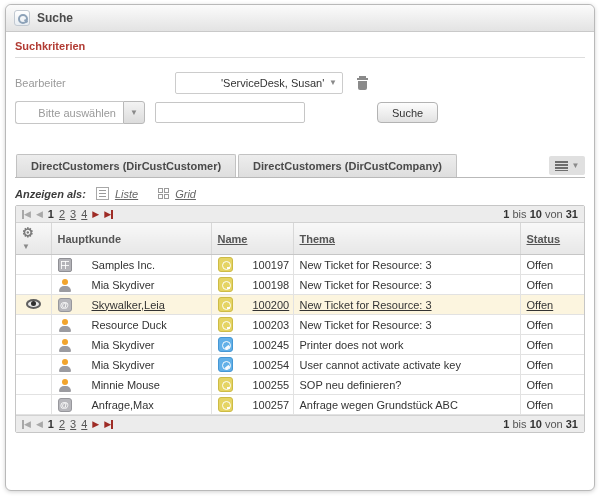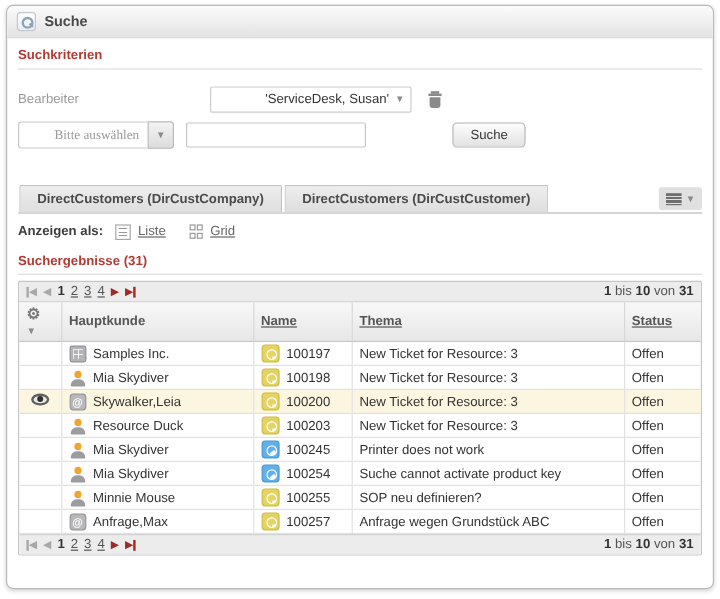--- a/index.html
+++ b/index.html
@@ -19,33 +19,33 @@
   .form-row1 { display:flex; align-items:center; margin-top:14px; }
   .bearb-label { width:152px; color:#9a9a9a; margin-right:8px; }
   .combo { width:168px; height:22px; border:1px solid #ccc; border-radius:2px; background:#fff; display:flex; align-items:center; padding:0 5px; position:relative; }
   .combo .combo-text { flex:1; color:#333; white-space:nowrap; overflow:hidden;margin-left:40px; }
   .arrow-down { color:#8a8a8a; font-size:8px; line-height:1; }
   .trash-icon { width:11px; height:14px; position:relative; margin-left:14px; display:inline-block; }
   .trash-icon::before { content:''; position:absolute; top:0; left:2px; width:7px; height:2px; background:#8a8a8a; box-shadow:-2px 2px 0 0 #8a8a8a, 2px 2px 0 0 #8a8a8a, 0 2px 0 0 #8a8a8a; }
   .trash-icon::after { content:''; position:absolute; top:5px; left:1px; width:9px; height:9px; background:#8a8a8a; border-radius:0 0 2px 2px; }
   .form-row2 { display:flex; align-items:center; margin-top:7px; }
   .select-btn { display:flex; height:23px; }
-  .select-btn .sel-text { width:108px; border:1px solid #c6c6c6; border-right:none; border-radius:3px 0 0 3px; background:#fff; color:#9a9a9a; display:flex; align-items:center; justify-content:flex-end; padding:0 7px;font-family:Liberation Serif, serif; }
+  .select-btn .sel-text { width:108px; border:1px solid #c6c6c6; border-right:none; border-radius:3px 0 0 3px; background:#fff; color:#9a9a9a; display:flex; align-items:center; justify-content:flex-end; padding:0 7px; }
   .select-btn .sel-arrow { width:22px; border:1px solid #b9b9b9; border-radius:0 3px 3px 0; background:linear-gradient(#f3f3f3,#dcdcdc); display:flex; align-items:center; justify-content:center; }
   .keyword-input { width:150px; height:21px; margin-left:10px; border:1px solid #c6c6c6; border-radius:2px; padding:0 4px; font-family:"Liberation Sans",sans-serif; font-size:11px; }
   .suche-btn { margin-left:72px; height:21px; padding:0 14px; border:1px solid #b3b3b3; border-radius:4px; background:linear-gradient(#fdfdfd,#e2e2e2); font-family:"Liberation Sans",sans-serif; font-size:11px; color:#333; cursor:pointer; }
   
   .tabs-row { display:flex; align-items:flex-end; margin-top:30px; border-bottom:1px solid #b9b9b9; padding:0 0 0 1px; }
   .tab { padding:5px 14px; border:1px solid #c2c2c2; border-bottom:none; background:linear-gradient(#ededed,#dedede); font-weight:bold; color:#4a4a4a; margin-right:2px; border-radius:2px 2px 0 0; white-space:nowrap; }
   .tab.active { background:#fff; position:relative; top:1px; padding:6px 30px; margin-top:-2px; border-color:#b9b9b9; }
   .tabs-spacer { flex:1; }
   .tab-menu-btn { width:36px; height:19px; background:#e0e0e0; border-radius:2px; display:flex; align-items:center; justify-content:center; gap:4px; margin-bottom:2px; }
   .hamburger-icon { width:13px; height:10px; background:repeating-linear-gradient(to bottom,#6e6e6e 0 2px,transparent 2px 3px); }
   
-  .view-row { display:flex; margin-top:9px; gap:6px; }
+  .view-row { display:flex; align-items:center; margin-top:9px; gap:6px;font-style:italic; }
   .view-label { font-weight:bold; color:#3c3c3c; margin-right:4px; }
   .liste-icon { width:13px; height:13px; border:1px solid #a8a8a8; background:#fff; position:relative; }
   .liste-icon::before { content:''; position:absolute; inset:2px; background:repeating-linear-gradient(to bottom,#9a9a9a 0 1px,transparent 1px 3px); }
   .view-link { color:#666; text-decoration:underline; margin-right:14px; }
   .grid-icon { display:inline-grid; grid-template-columns:5px 5px; gap:1px; }
   .grid-icon i { width:5px; height:5px; border:1px solid #9a9a9a; background:#fff; }
   .results-head { color:#b13b33; font-weight:bold; margin-top:12px; padding-bottom:4px; border-bottom:1px solid #ddd; }
   
   .table-wrap { margin-top:5px; border:1px solid #c6c6c6; border-radius:2px; overflow:hidden; }
   .pager { background:#ececec; display:flex; align-items:center; padding:2px 6px; height:17px; }
@@ -61,22 +61,22 @@
   .pg-range { margin-left:auto; color:#555; }
   .pg-range b { color:#333; }
   table { width:100%; border-collapse:collapse; table-layout:fixed; }
   col.c0{width:35px;} col.c1{width:160px;} col.c2{width:82px;} col.c3{width:227px;} col.c4{width:auto;}
   th { background:linear-gradient(#f8f8f8,#e7e7e7); border-bottom:1px solid #c6c6c6; border-right:1px solid #d8d8d8;
        text-align:left; font-weight:bold; color:#555; padding:3px 6px; height:19px; }
   th:last-child { border-right:none; }
   th .th-link { text-decoration:underline; }
   td { border-bottom:1px solid #e2e2e2; border-right:1px solid #e2e2e2; padding:2px 6px; height:20px; white-space:nowrap; overflow:hidden; }
   td:last-child { border-right:none; }
-  tr.highlight td { background:#fcf5df; }
-  .cell-flex { display:flex; align-items:center; gap:6px; }
+  tr.highlight td { background:#fcf5df;text-decoration:underline; }
+  .cell-flex { display:flex; align-items:center; gap:20px; }
   .gear-icon { color:#7a7a7a; font-size:13px; line-height:1; }
   .eye-icon { width:15px; height:10px; border-radius:50%; background:#5f5f5f; position:relative; display:inline-block; margin:0 auto; }
   .eye-icon::before { content:''; position:absolute; inset:2px; border-radius:50%; background:#e9e9e9; }
   .eye-icon::after { content:''; position:absolute; top:2px; left:5px; width:5px; height:5px; border-radius:50%; background:#2f2f2f; }
   .eye-cell { text-align:center; }
   
   .cicon { width:14px; height:14px; position:relative; display:inline-block; flex:0 0 auto; }
   .person-icon::before { content:''; position:absolute; top:1px; left:4px; width:6px; height:6px; border-radius:50%; background:#f2a42c; }
   .person-icon::after { content:''; position:absolute; bottom:0; left:1px; width:12px; height:6px; border-radius:5px 5px 1px 1px; background:#9b9ba0; }
   .company-icon { background:#b3b3b8; border:1px solid #8f8f94; border-radius:2px; }
@@ -125,43 +125,42 @@
         <span class="sel-text">Bitte auswählen</span>
         <span class="sel-arrow">
             <span class="arrow-down">▼</span>
           </span>
       </div>
       <input class="keyword-input" type="text" value="" style="">
       <button class="suche-btn">Suche</button>
     </div>
 
     <div class="tabs-row">
+      <div class="tab">DirectCustomers (DirCustCustomer)</div>
       <div class="tab">DirectCustomers (DirCustCompany)</div>
-      <div class="tab">DirectCustomers (DirCustCustomer)</div>
       <div class="tabs-spacer"></div>
       <div class="tab-menu-btn">
         <span class="hamburger-icon"></span>
         <span class="arrow-down">▼</span>
       </div>
     </div>
 
     <div class="view-row">
       <span class="view-label">Anzeigen als:</span>
       <span class="liste-icon"></span>
       <a class="view-link" href="#">Liste</a>
       <span class="grid-icon">
           <i></i>
           <i></i>
           <i></i>
           <i></i>
         </span>
       <a class="view-link" href="#">Grid</a>
     </div>
 
-    <div class="results-head">Suchergebnisse (31)</div>
 
     <div class="table-wrap">
 
       <div class="pager top">
         <span class="pg-group">
           <span class="pg-arrow pg-gray"><span class="pg-bar"></span>◀</span>
           <span class="pg-arrow pg-gray">◀</span>
           <span class="pg-current">1</span>
           <a class="pg-link" href="#">2</a>
           <a class="pg-link" href="#">3</a>
@@ -295,21 +294,21 @@
       <span class="cicon person-icon"></span>
       <span>Mia Skydiver</span>
                 </span>
               </td>
     <td>
                 <span class="cell-flex">
       <span class="ticon ticket-blue-key"></span>
       <span>100254</span>
                 </span>
               </td>
-    <td>Suche cannot activate product key</td>
+    <td>User cannot activate activate key</td>
     <td>Offen</td>
   </tr>
 
   <tr>
     <td class="eye-cell"><span class="eye-icon" style="visibility: hidden;"></span></td>
     <td>
                 <span class="cell-flex">
       <span class="cicon person-icon"></span>
       <span>Minnie Mouse</span>
                 </span>

